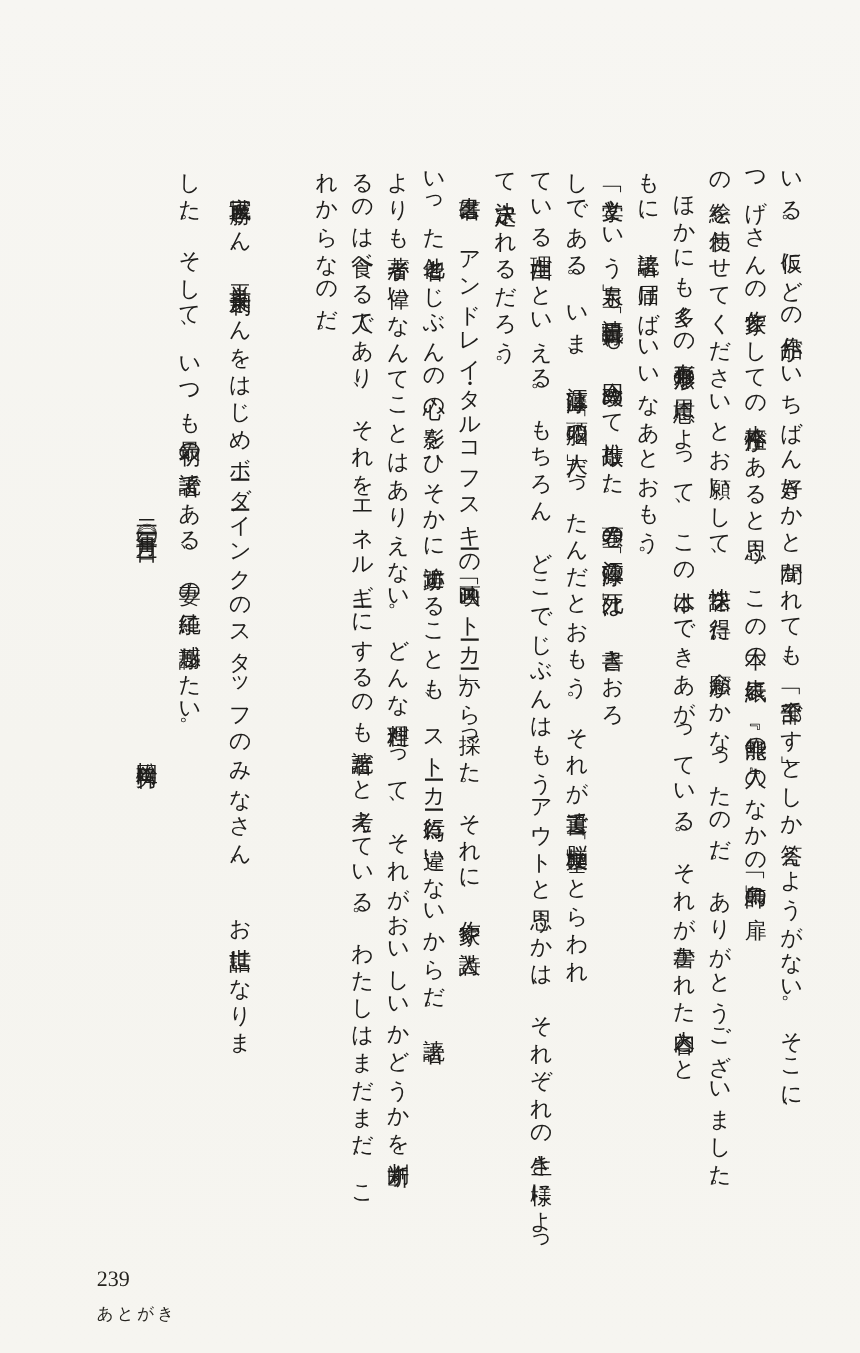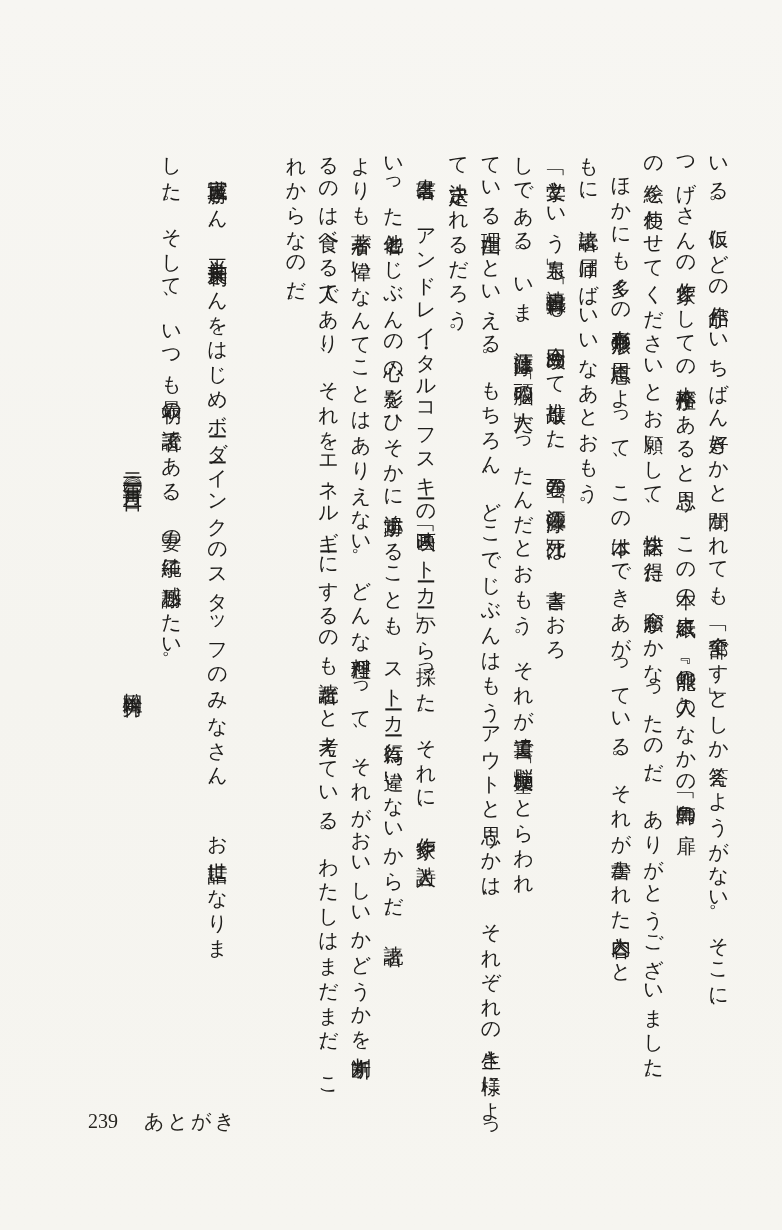--- a/index.html
+++ b/index.html
@@ -49,32 +49,33 @@
   }
   .date {
     margin-inline-start: 315px;
   }
   .signature {
     margin-inline-start: 197px;
   }
   .footer {
     position: absolute;
     left: 88px;
-    top: 1108px;
+    top: 1152px;
     display: flex;
     align-items: baseline;
-    gap: 26px;
+    gap: 10px;
     color: #26241f;
+    flex-direction: column;
   }
   .pagenum {
     font-size: 20px;
     font-family: "Liberation Serif", "DejaVu Serif", serif;
   }
   .sectitle {
-    font-size: 20px;
+    font-size: 15px;
     letter-spacing: 3px;
   }
 </style>
 </head>
 <body>
 
 <div class="page">
   <div class="text-block"><p class="para">いる。仮にどの作品がいちばん好きかと聞かれても、「全部です」としか答えようがない。そこに、
 つげさんの作家としての本格性があると思う。この本の表紙に、『無能の人』のなかの「鳥師」の扉
 の絵を使わせてくださいとお願いして、快諾を得た。念願がかなったのだ。ありがとうございました。</p><p class="para indent">ほかにも多くの有形無形の恩恵によって、この本はできあがっている。それが書かれた内容とと

